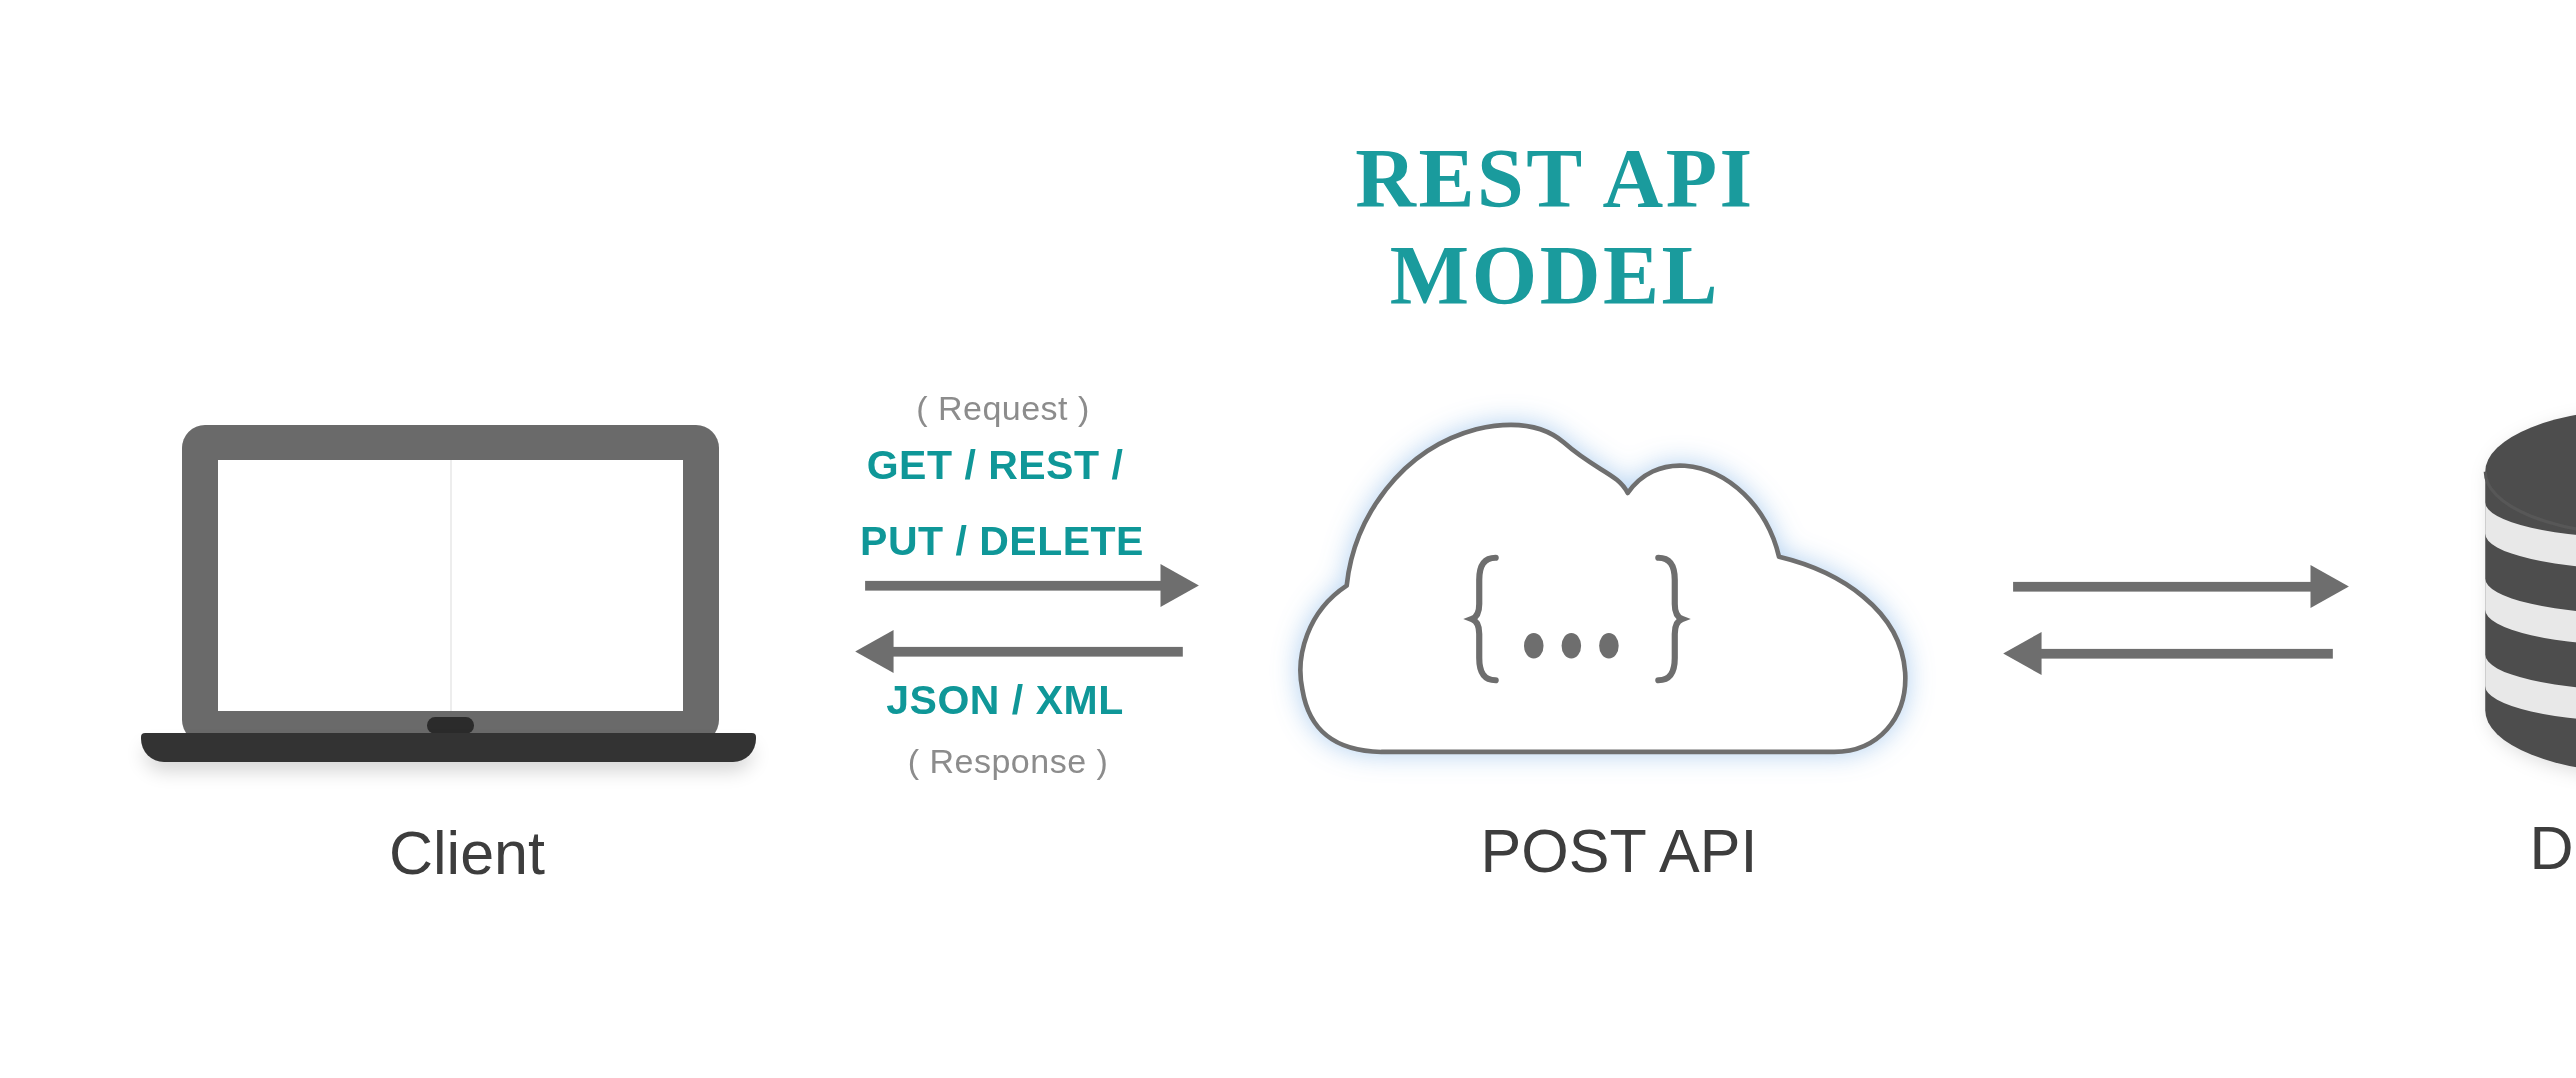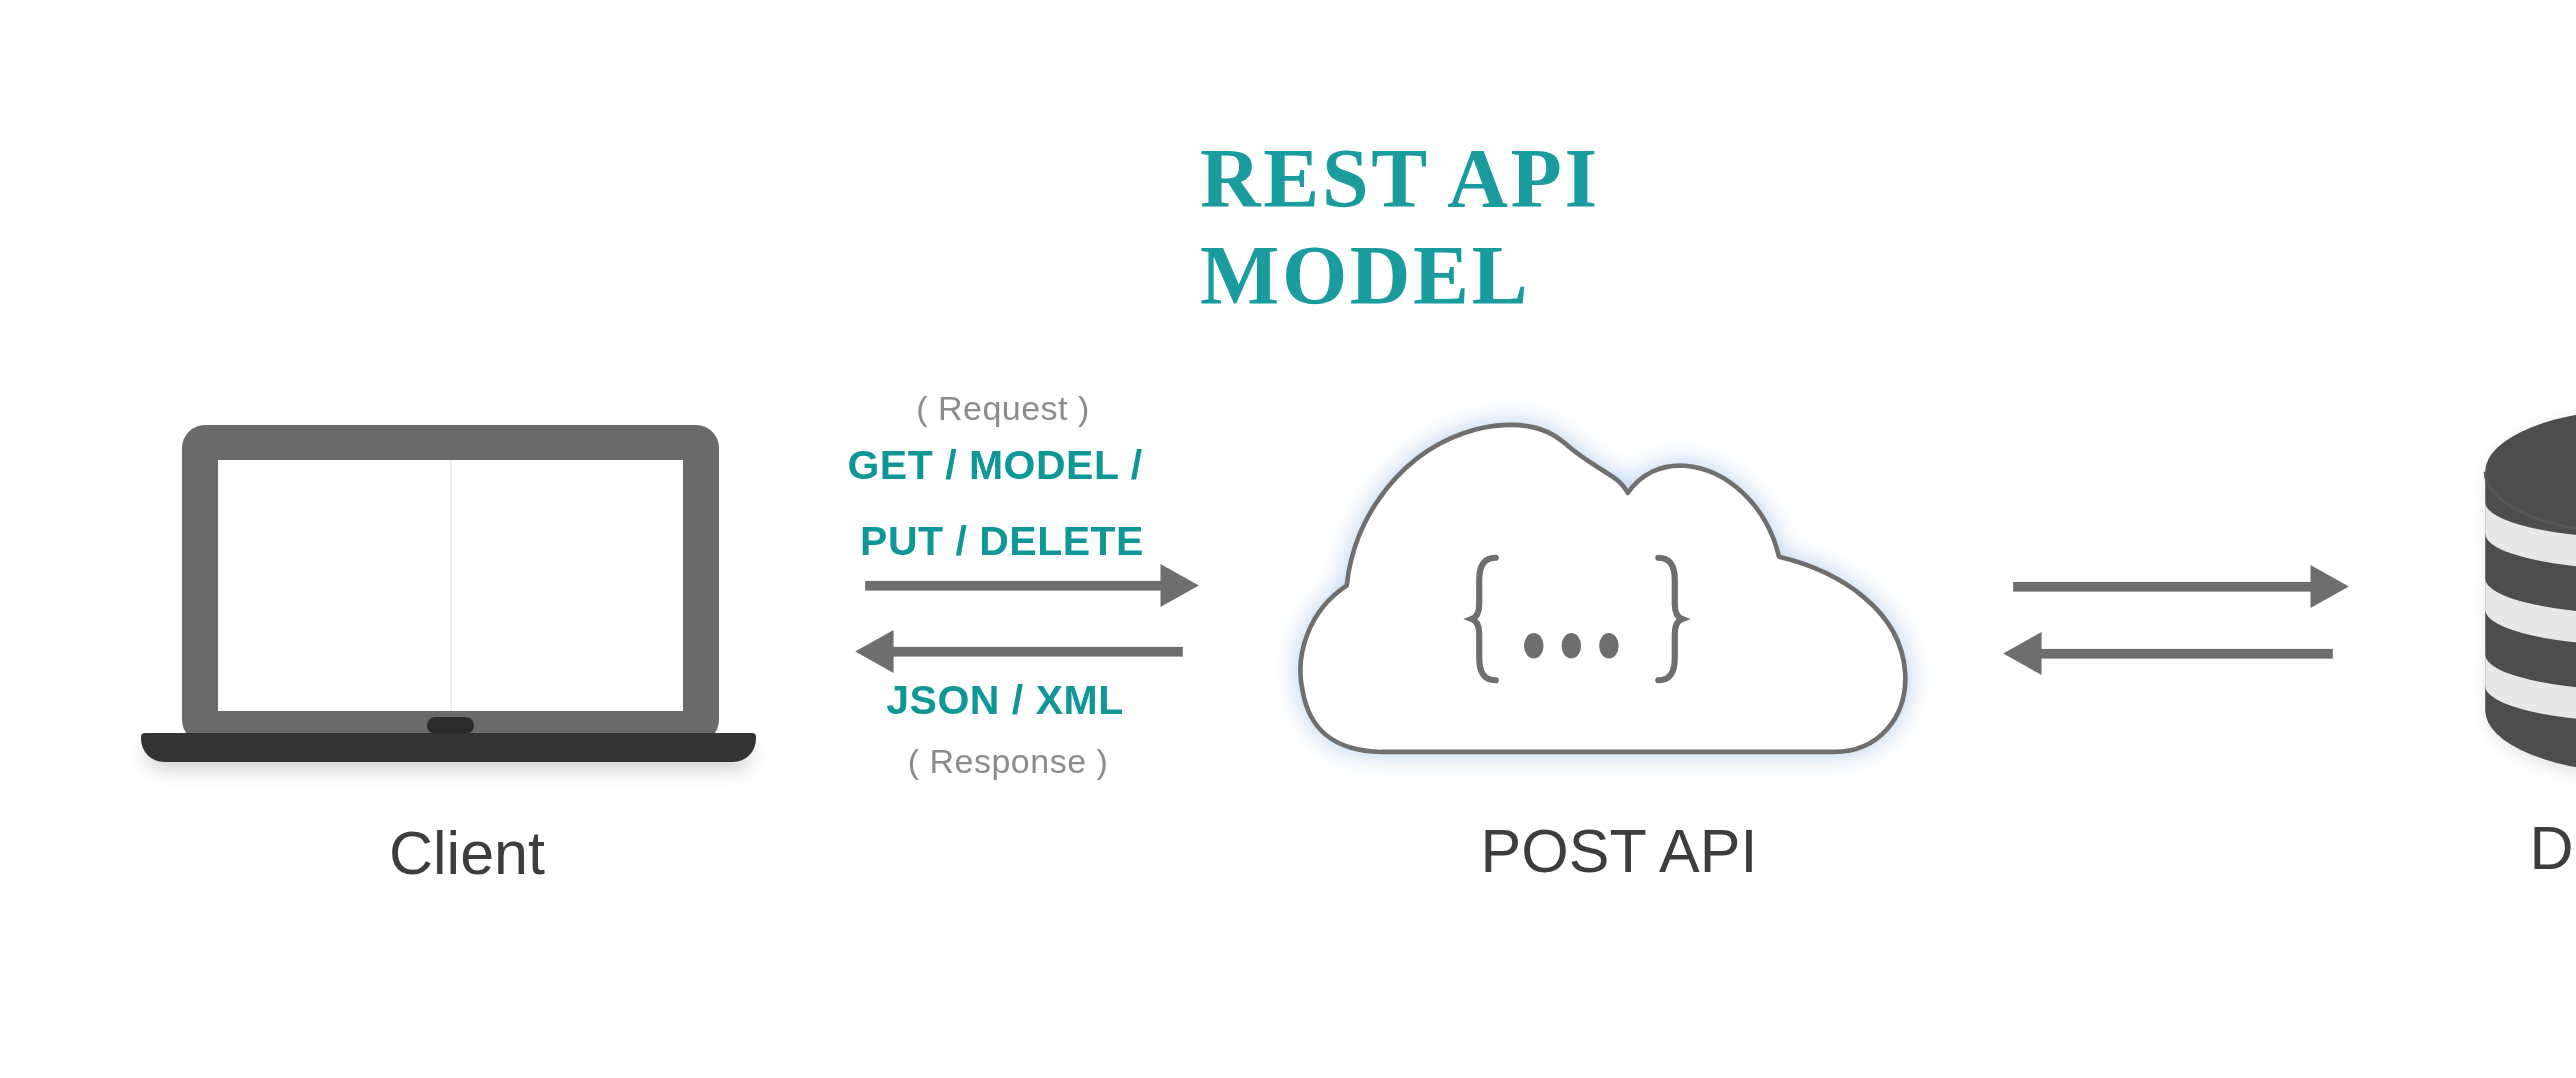--- a/index.html
+++ b/index.html
@@ -12,21 +12,21 @@
     overflow:hidden;
     font-family:"Liberation Sans", sans-serif;
   }
   .abs{position:absolute;}
   .ctr{position:absolute;transform:translate(-50%,-50%);white-space:nowrap;}
 
   
   .title{
     position:absolute;
     left:1200px; top:130px; width:710px;
-    text-align:left;
+    text-align:center;
     font-family:"Liberation Serif", serif;
     font-weight:bold;
     font-size:84px;
     letter-spacing:2.6px;
     color:#1A9B9D;
   }
 
   
   .annot{font-size:34px;color:#8C8C8C;letter-spacing:0.5px;}
   .methods{font-size:41px;font-weight:bold;color:#0F9798;letter-spacing:0.5px;}
@@ -73,21 +73,21 @@
       <div class="abs laptop-screen"></div>
       <div class="abs laptop-divider"></div>
       <div class="abs laptop-notch"></div>
       <div class="abs laptop-base"></div>
     </div>
     <div class="ctr node-label" style="left:448px; top:853px;">Client</div>
   </div>
 
   <div>
     <div class="ctr annot" style="left:1003px; top:408px;">( Request )</div>
-    <div class="ctr methods" style="left:995px; top:465px;">GET / MODEL /</div>
+    <div class="ctr methods" style="left:995px; top:465px;">GET / REST /</div>
     <div class="ctr methods" style="left:1002px; top:524px;margin-top:17px;">PUT / DELETE</div>
 
     <svg class="abs" style="left:864px; top:564px;" width="336" height="43" viewBox="0 0 652 84">
       <rect x="0" y="33" width="580" height="19" fill="#6E6E6E"></rect>
       <polygon points="577,0 652,42 577,84" fill="#6E6E6E"></polygon>
     </svg>
   </div>
 
   <div>
 

